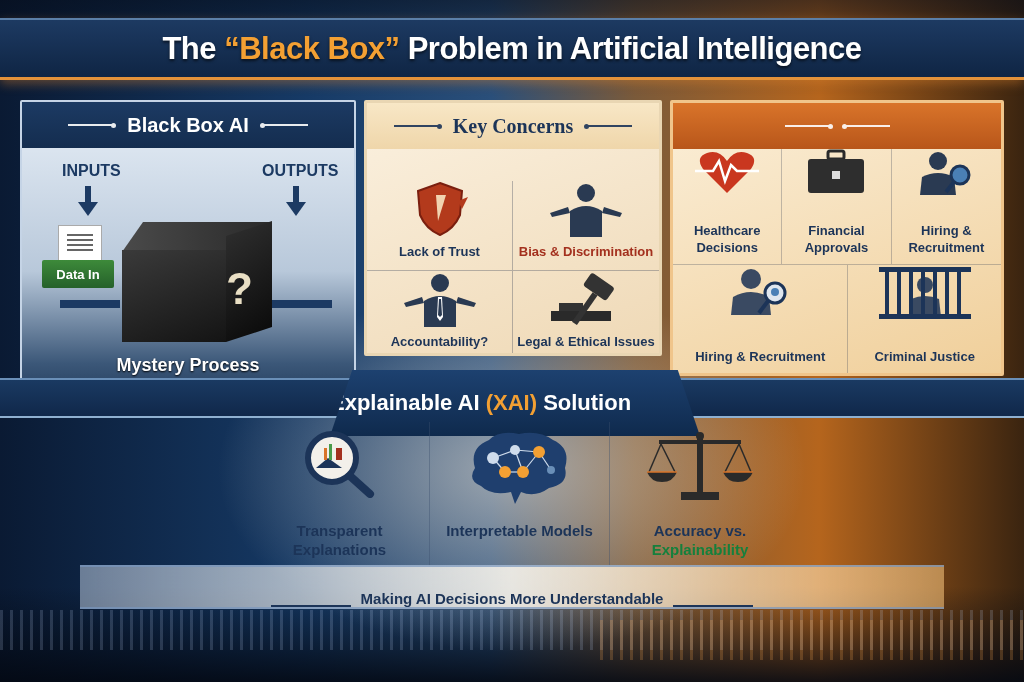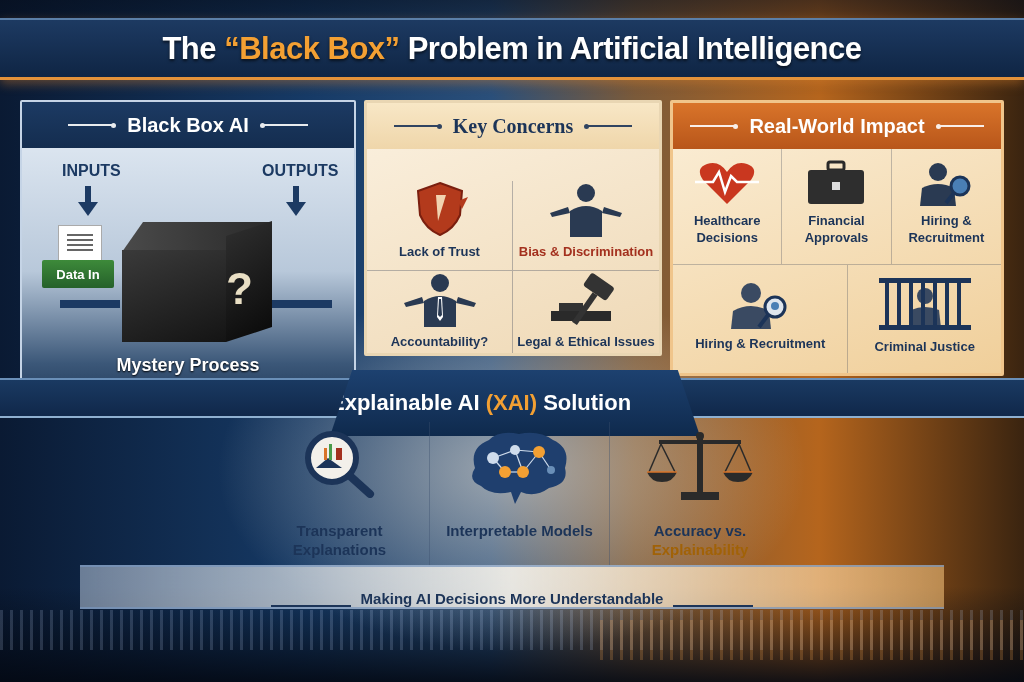--- a/index.html
+++ b/index.html
@@ -82,41 +82,41 @@
   
   .grid4 { position:absolute; left:0; top:46px; right:0; bottom:0; display:grid; grid-template-columns:1fr 1fr; grid-template-rows:1fr 1fr;margin-top:32px; }
   .cell { display:flex; flex-direction:column; align-items:center; justify-content:flex-end; padding-bottom:10px; gap:6px; }
   .cell.br { border-right: 1px solid rgba(60,70,90,.35); }
   .cell.bb { border-bottom: 1px solid rgba(60,70,90,.35); }
   .ico { display:block; }
 
   
   .row3 { position:absolute; left:0; right:0; top:46px; height:116px; display:grid; grid-template-columns:1fr 1fr 1fr; border-bottom:1px solid rgba(60,70,90,.3); }
   .row2 { position:absolute; left:0; right:0; top:162px; bottom:0; display:grid; grid-template-columns:1.15fr 1fr; }
-  .icell { display:flex; flex-direction:column; align-items:center; justify-content:center; padding-bottom:8px; gap:6px; }
+  .icell { display:flex; flex-direction:column; align-items:center; justify-content:space-between; padding-bottom:8px; gap:6px; }
   .icell.br { border-right:1px solid rgba(60,70,90,.3); }
 
   
   .xai-band { position:absolute; left:0; right:0; top:378px; height:40px;
     background: linear-gradient(180deg,#1a3a62,#10284a); border-top:2px solid #6a8fb8; border-bottom:2px solid #8fb0d0; }
   .xai-tab { position:absolute; left:330px; top:370px; width:370px; height:66px;
     background: linear-gradient(180deg,#1d4170,#0f2a4d);
     clip-path: polygon(6% 0, 94% 0, 100% 100%, 0 100%);
     display:flex; align-items:center; justify-content:flex-start; gap:10px; }
   .xai-title { font-weight:bold; font-size:22px; color:#fff; }
   .xai-title .hl { color:#f3a033; }
   .how { position:absolute; left:120px; top:386px; font-weight:bold; font-size:18px; color:#fff; display:flex; align-items:center; gap:8px; }
   .how .rule { width:30px; height:2px; background:#fff; }
 
   
   .sol { position:absolute; left:250px; top:422px; width:540px; height:145px; display:grid; grid-template-columns:1fr 1fr 1fr; }
   .scell { display:flex; flex-direction:column; align-items:center; justify-content:space-between; padding:6px 0 8px; }
   .scell.br { border-right:1px solid rgba(60,80,110,.4); }
   .slbl { font-weight:bold; font-size:15px; line-height:19px; color:#1c3458; text-align:center; }
-  .slbl .red { color:#a16207; }
+  .slbl .red { color:#15803d; }
 
   .footer-band { position:absolute; left:80px; right:80px; top:565px; height:44px;
     border-top:2px solid rgba(120,150,190,.7); border-bottom:2px solid rgba(120,150,190,.7);
     background: linear-gradient(90deg, rgba(200,215,235,.5), rgba(255,250,240,.85) 50%, rgba(240,190,120,.6));
     display:flex; align-items:flex-end; justify-content:center; gap:10px; }
   .footer-text { font-weight:bold; font-size:15px; color:#1c3458; }
   .footer-band .rule { width:80px; height:2px; background:#1c3458; }
 </style>
 </head>
 <body>
@@ -200,21 +200,20 @@
           </g>
         </svg>
       <div class="lbl">Legal &amp; Ethical Issues</div>
     </div>
   </div>
 </div>
 
 <div class="panel" id="p-impact">
   <div class="panel-head">
     <span class="rule l"></span>
-      <span>Real-World Impact</span>
       <span class="rule r"></span>
   </div>
   <div class="row3">
     <div class="icell br">
       <svg width="64" height="46" viewBox="0 0 64 46">
           <path d="M32 44 L8 20 Q0 8 12 4 Q24 0 32 12 Q40 0 52 4 Q64 8 56 20 Z" fill="#c9371f"></path>
           <polyline points="0,22 18,22 24,12 30,32 36,16 42,22 64,22" fill="none" stroke="#fff" stroke-width="2.5"></polyline>
         </svg>
       <div class="lbl">Healthcare Decisions</div>
     </div>

